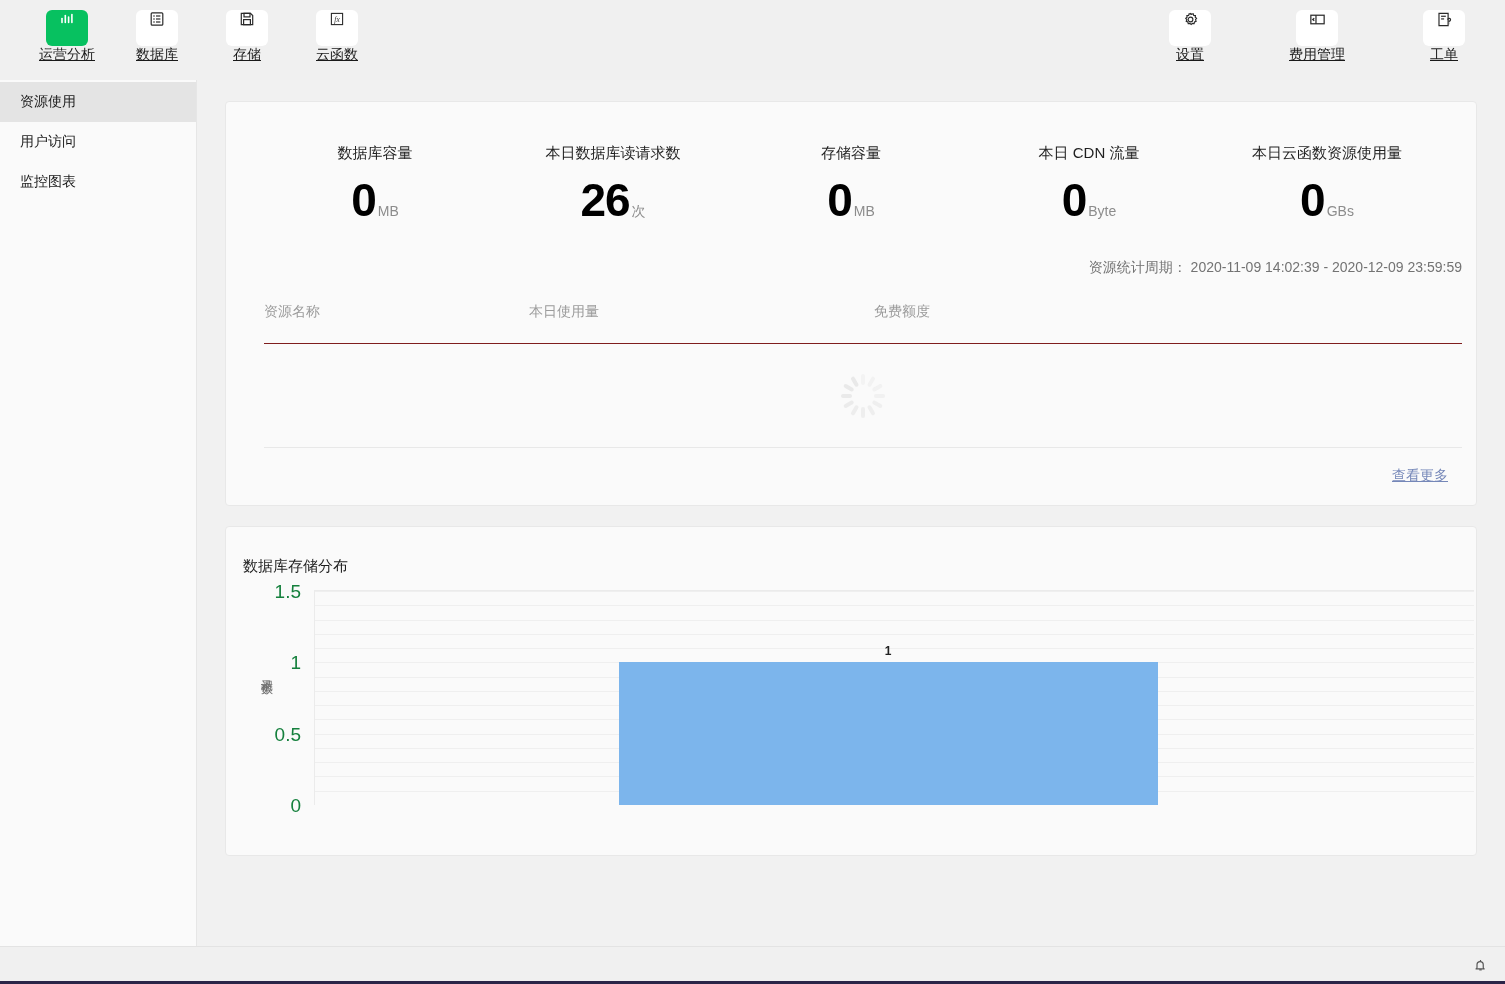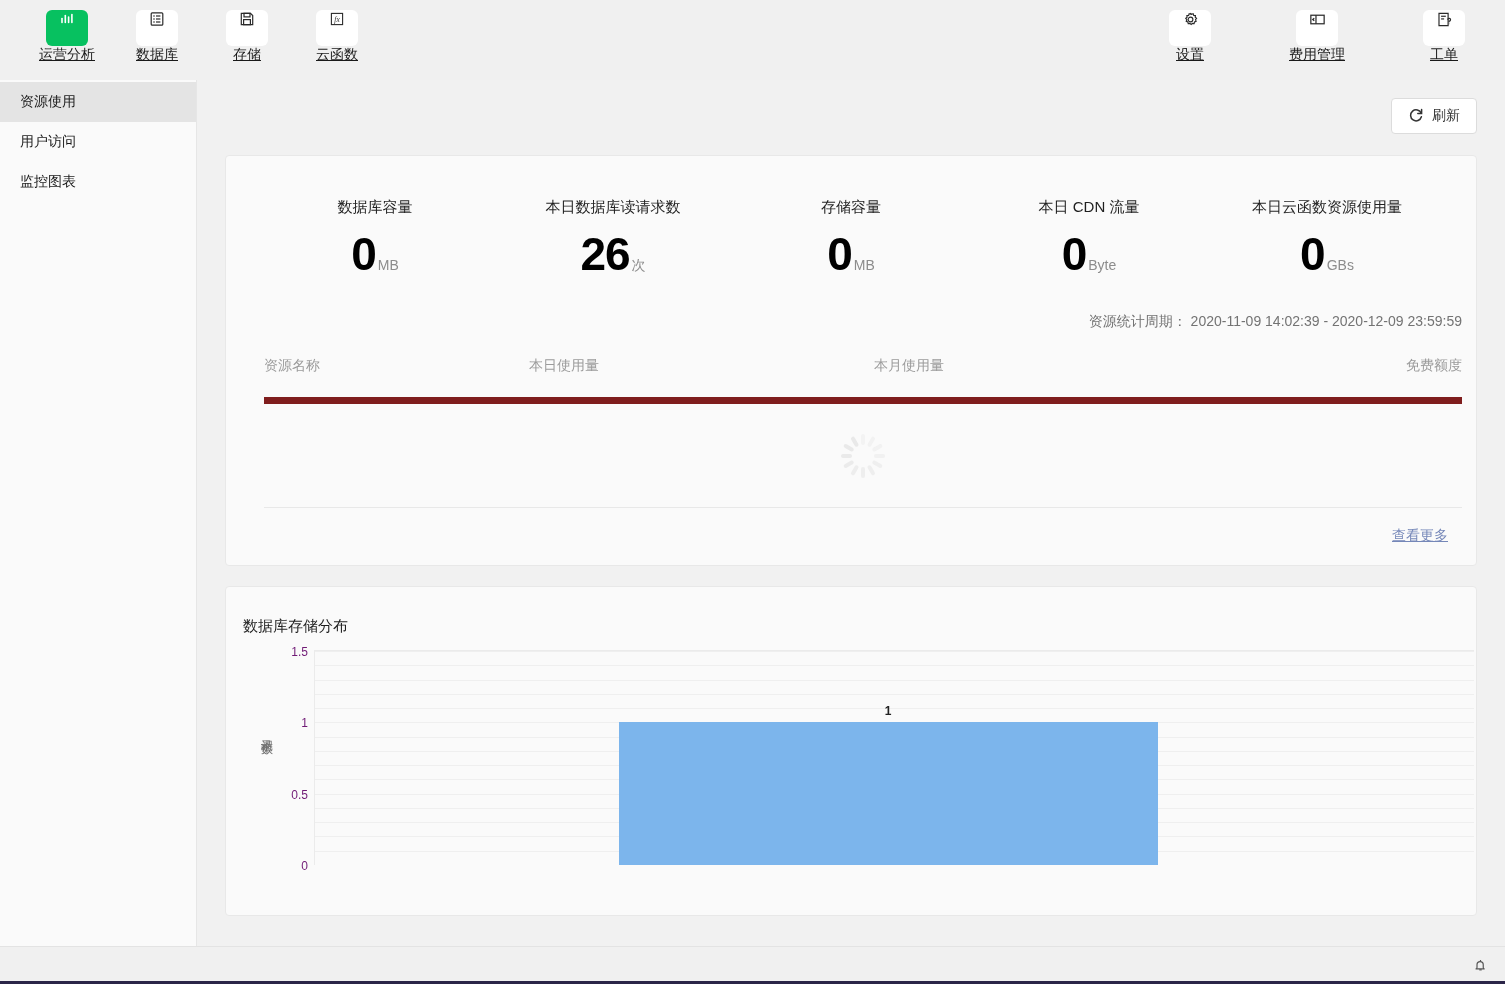--- a/index.html
+++ b/index.html
@@ -110,21 +110,21 @@
     font-size: 14px; color: #737373;
     padding: 30px 14px 0 0;
   }
 
   
   .table { padding: 26px 14px 0 38px; }
   .thead {
     display: flex; align-items: center;
     font-size: 14px; color: #9b9b9b;
     padding-bottom: 22px;
-    border-bottom: 7px solid #7f1d1d;
+    border-bottom: 1px solid #7f1d1d;
   }
   .th-0 { width: 265px; }
   .th-1 { width: 345px; }
   .th-2 { flex: 1; }
   .th-3 { text-align: right; white-space: nowrap; }
 
   .tbody {
     height: 104px;
     display: flex; align-items: center; justify-content: center;
     border-bottom: 1px solid #e8e8e8;
@@ -145,22 +145,22 @@
   .chart-area { position: relative; margin-top: 14px; height: 250px; padding-left: 0; }
 
   .y-axis-label {
     position: absolute; left: 32px; top: 80px;
     font-size: 12px; color: #707070;
     writing-mode: vertical-rl;
     letter-spacing: 1px;
   }
   .y-ticks { position: absolute; left: 46px; top: 0; width: 36px; height: 210px; }
   .y-tick {
-    position: absolute; right: 0;
-    font-size: 12px; color: #701a75;
+    position: absolute; right: 7px;
+    font-size: 19px; color: #15803d;
     transform: translateY(-50%);
   }
   .plot {
     position: absolute; left: 88px; right: 2px; top: 0; height: 215px;
     background: #fafafa;
     border-left: 1px solid #ebebeb;
     border-top: 1px solid #ebebeb;
     overflow: hidden;
   }
   .gridline { position: absolute; left: 0; right: 0; height: 1px; background: #efefef; }
@@ -302,31 +302,20 @@
       <div class="side-item">
         <span>用户访问</span>
       </div>
       <div class="side-item">
         <span>监控图表</span>
       </div>
     </div>
 
     <div class="main">
 
-      <div class="refresh-row">
-        <div class="refresh-btn">
-          <span class="spin-ico">
-            <svg width="16" height="16" viewBox="0 0 16 16" fill="none" stroke="#333" stroke-width="1.5" stroke-linecap="round">
-              <path d="M13.2 6.3A5.5 5.5 0 1 0 13.4 9.8"></path>
-              <path d="M13.6 2.6v3.8h-3.8"></path>
-            </svg>
-          </span>
-          <span>刷新</span>
-        </div>
-      </div>
 
       <div class="card">
 
         <div class="stats">
 
           <div class="stat">
             <div class="stat-title">数据库容量</div>
             <div class="stat-value">
               <span class="stat-num">0</span>
               <span class="stat-unit">MB</span>
@@ -366,21 +355,20 @@
           </div>
 
         </div>
 
         <div class="period">资源统计周期： 2020-11-09 14:02:39 - 2020-12-09 23:59:59</div>
 
         <div class="table">
           <div class="thead">
             <div class="th-0">资源名称</div>
             <div class="th-1">本日使用量</div>
-            <div class="th-2">本月使用量</div>
             <div class="th-3">免费额度</div>
           </div>
           <div class="tbody">
             <div class="spinner" id="spinner">
                 <i style="transform: rotate(0deg); opacity: 0.35;"></i>
                 <i style="transform: rotate(30deg); opacity: 0.4;"></i>
                 <i style="transform: rotate(60deg); opacity: 0.46;"></i>
                 <i style="transform: rotate(90deg); opacity: 0.51;"></i>
                 <i style="transform: rotate(120deg); opacity: 0.57;"></i>
                 <i style="transform: rotate(150deg); opacity: 0.62;"></i>

